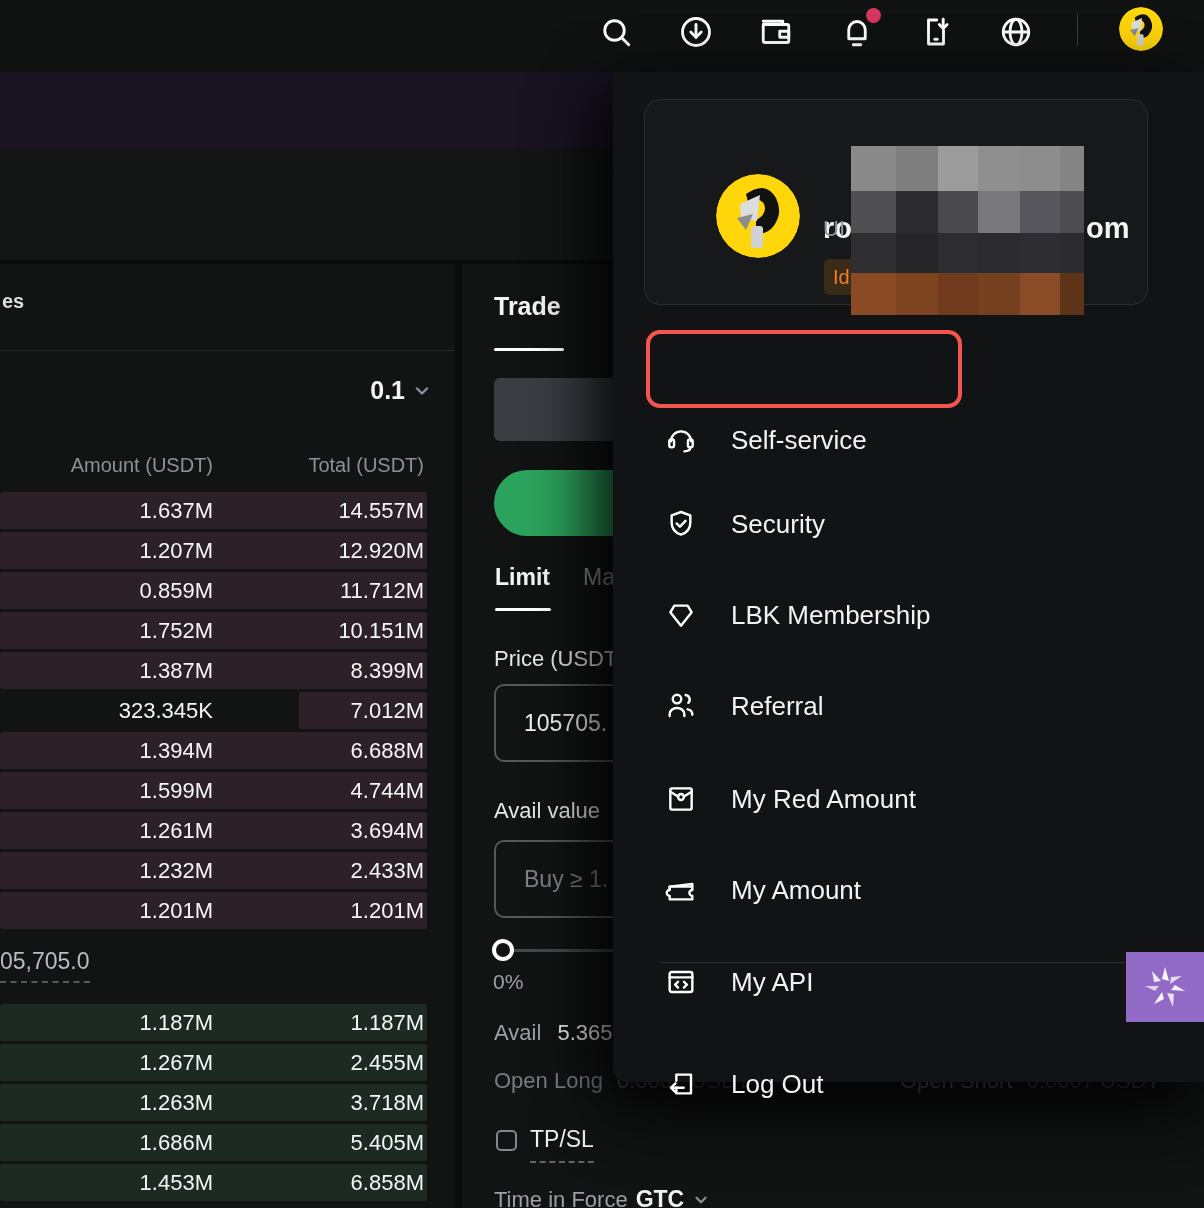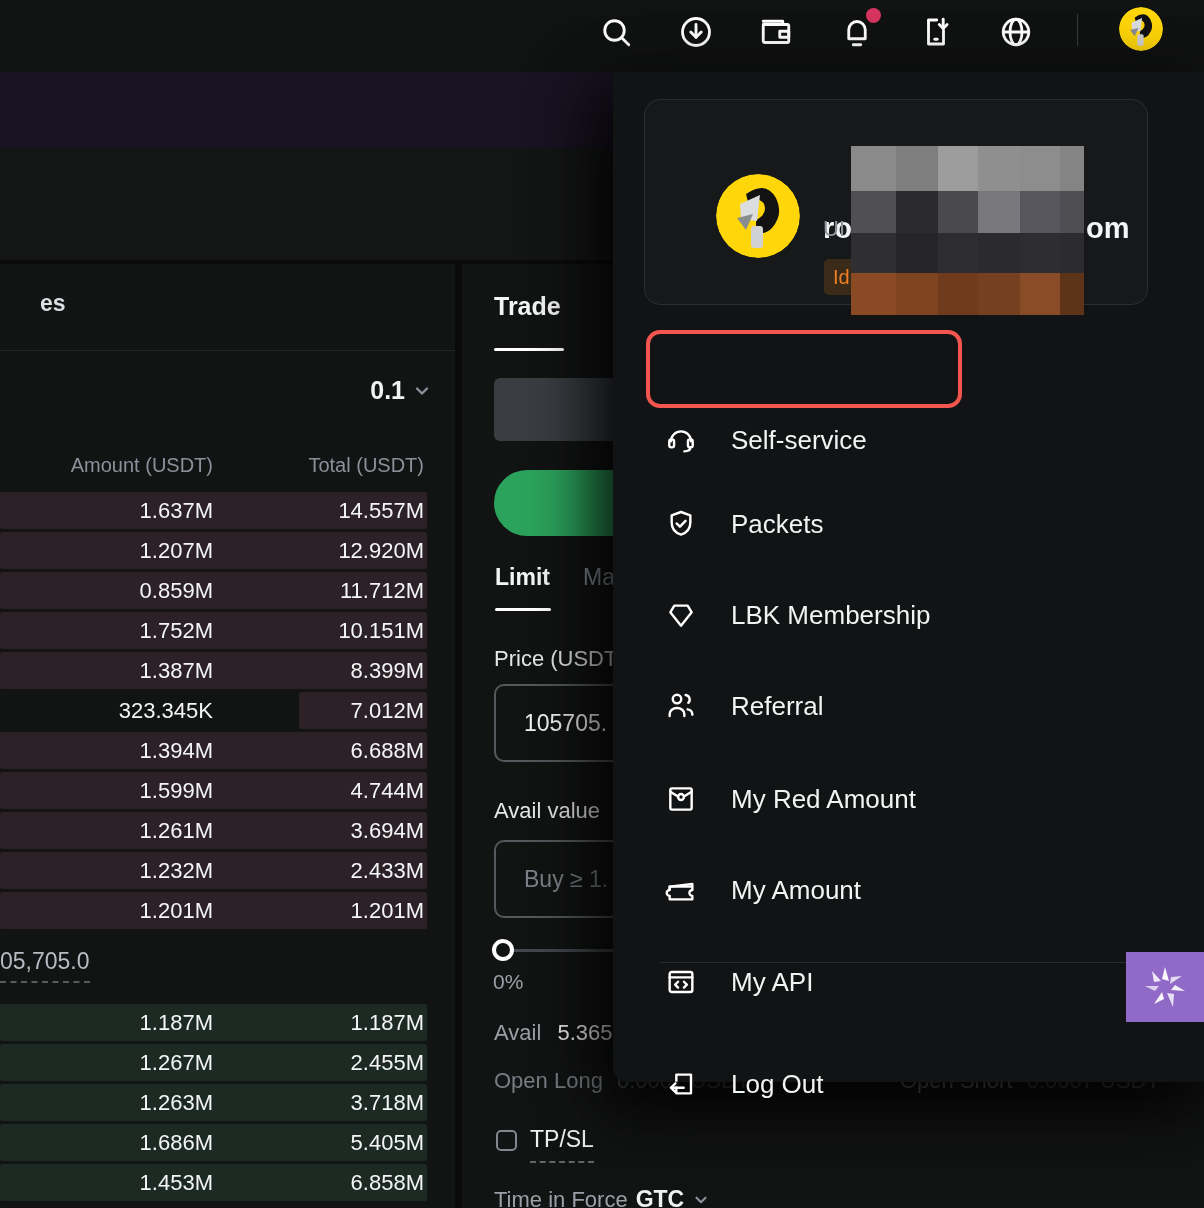--- a/index.html
+++ b/index.html
@@ -14,21 +14,21 @@
   .tb-divider { position:absolute; left:1077px; top:14px; width:1px; height:32px; background:#3c3d3d; }
   .tb-avatar { position:absolute; left:1119px; top:7px; width:44px; height:44px; border-radius:50%; overflow:hidden; }
   .notif-dot { position:absolute; left:866px; top:8px; width:15px; height:15px; border-radius:50%; background:var(--notification_dot); z-index:7; }
 
   
   .band-purple { position:absolute; left:0; top:72px; width:1204px; height:76px; background:#191322; }
   .band-sub { position:absolute; left:0; top:148px; width:1204px; height:112px; background:#141515; }
 
   
   .ob-panel { position:absolute; left:0; top:264px; width:455px; height:944px; background:#121313; z-index:1; }
-  .ob-tab { position:absolute; left:2px; top:26px; font-size:23px; font-weight:700; color:#dcdfe2;margin-left:38px; }
+  .ob-tab { position:absolute; left:2px; top:26px; font-size:20px; font-weight:700; color:#dcdfe2; }
   .ob-divider { position:absolute; left:0; top:86px; width:455px; height:1px; background:#242625; }
   .ob-tick { position:absolute; left:330px; top:112px; width:102px; display:flex; align-items:center; justify-content:flex-end; gap:7px; }
   .ob-tick .val { font-size:25px; font-weight:700; color:#f2f3f4; }
   .ob-head { position:absolute; left:0; top:190px; width:427px; height:24px; font-size:20px; color:#8b9199; }
   .ob-head .h-amt { position:absolute; right:214px; }
   .ob-head .h-tot { position:absolute; right:3px; }
   .ob-rows { position:absolute; left:0; width:427px; }
   .rows-asks { top:228px; }
   .rows-bids { top:740px; }
   .ob-row { position:relative; height:37px; margin-bottom:3px; }
@@ -344,21 +344,21 @@
           <rect x="17.2" y="11.5" width="3.6" height="6" rx="1.6"></rect>
           <path d="M19 17.5 Q19 20.5 14.5 20.5"></path>
         </svg>
       <span class="menu-label">Self-service</span>
     </div>
     <div class="menu-item" style="top:406px">
       <svg width="32" height="32" viewBox="0 0 24 24">
           <path d="M12 3 L19 5.5 L19 11 C19 15.5 16 18.6 12 20 C8 18.6 5 15.5 5 11 L5 5.5 Z"></path>
           <polyline points="8.7,11.6 11.2,14 15.4,9.6"></polyline>
         </svg>
-      <span class="menu-label">Packets</span>
+      <span class="menu-label">Security</span>
     </div>
     <div class="menu-item" style="top:497px">
       <svg width="32" height="32" viewBox="0 0 24 24">
           <polygon points="12,20 4,10 7,5 17,5 20,10"></polygon>
         </svg>
       <span class="menu-label">LBK Membership</span>
     </div>
     <div class="menu-item" style="top:588px">
       <svg width="32" height="32" viewBox="0 0 24 24">
           <circle cx="9" cy="6.8" r="3.2"></circle>

